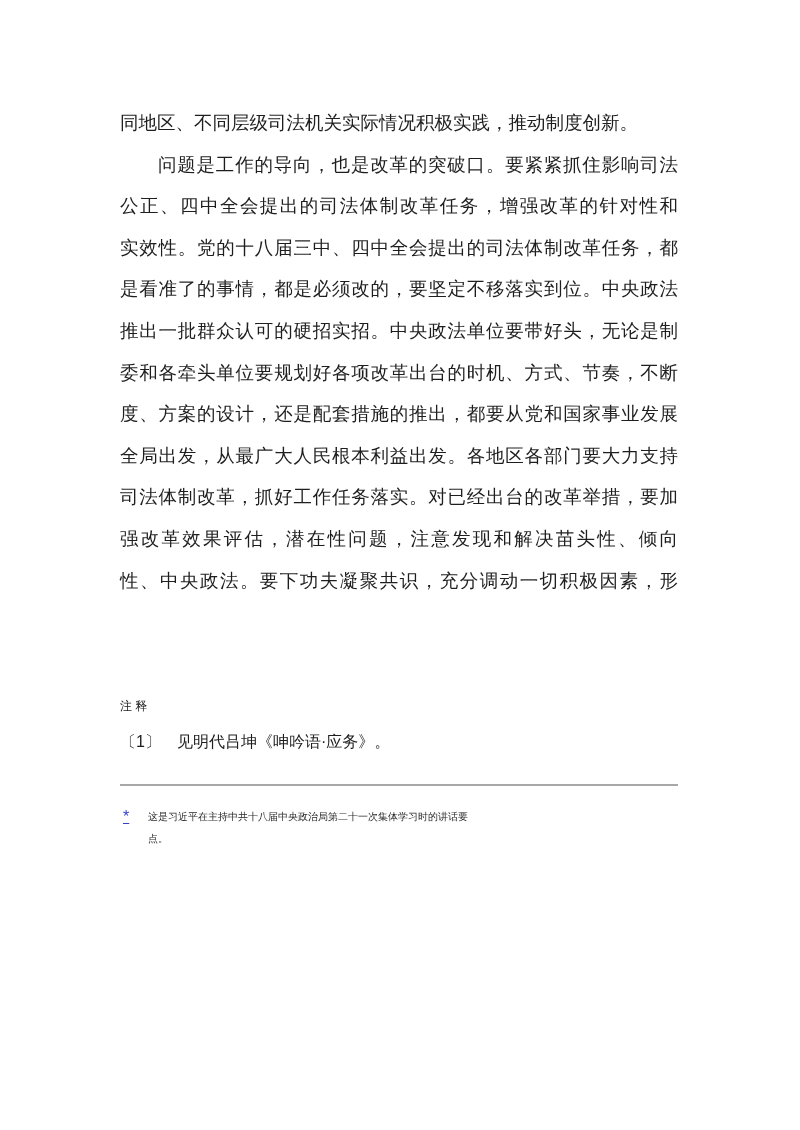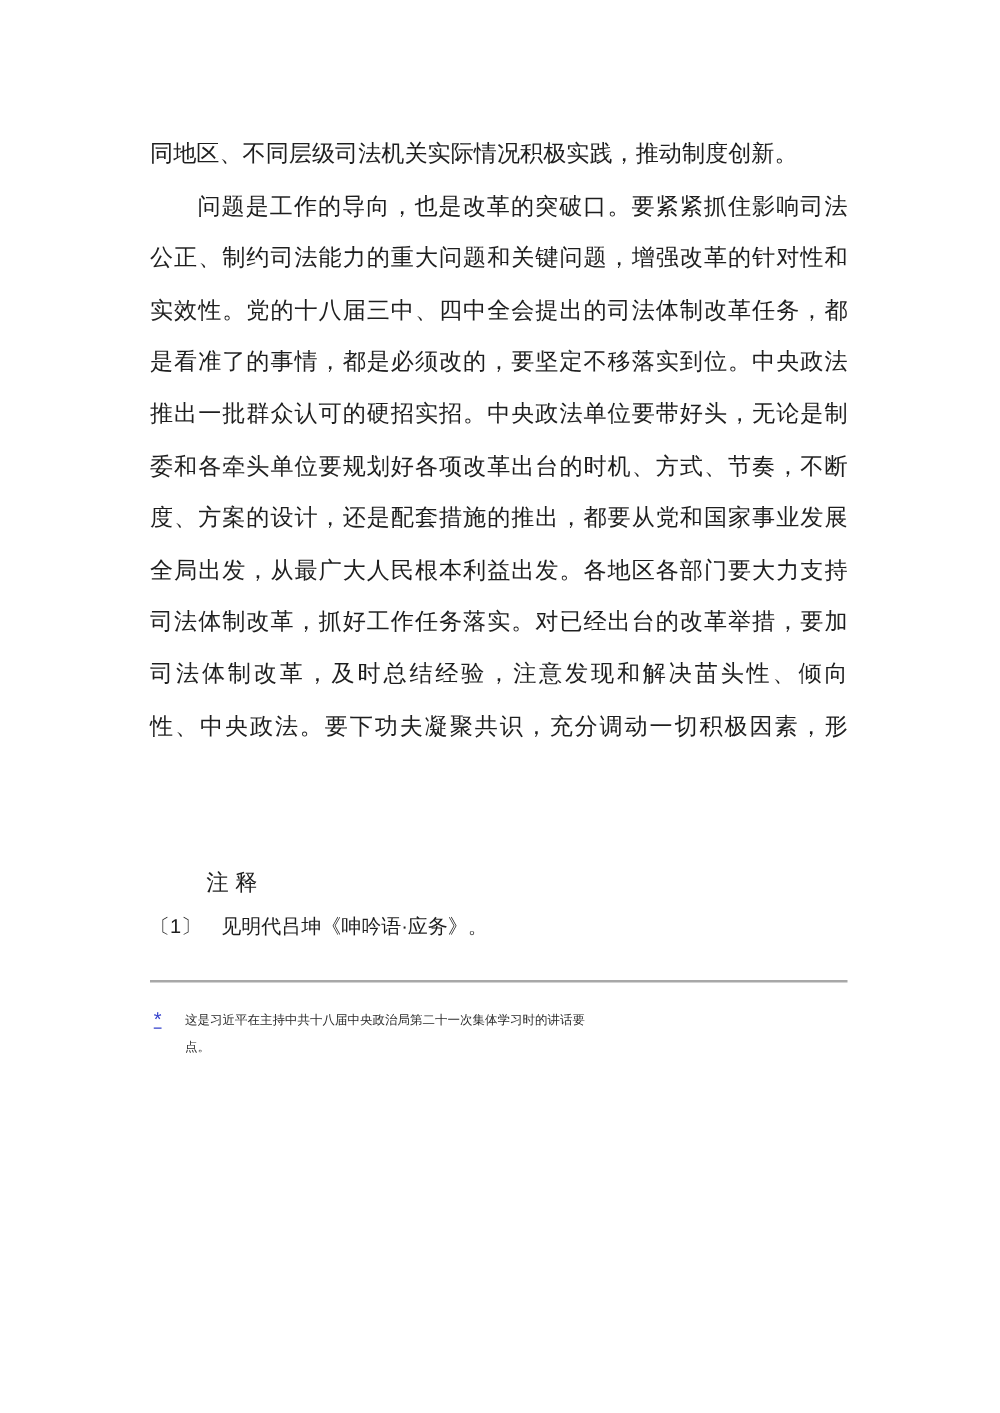--- a/index.html
+++ b/index.html
@@ -37,24 +37,23 @@
     text-align-last: left;
   }
   .body-line.paragraph-start {
     padding-left: 38px;
   }
   
   #notes-heading {
     position: absolute;
     left: 120px;
     top: 696px;
-    font-size: 18px;
+    font-size: 12px;
     line-height: 20px;
     color: #1e1e1e;
-    margin-left: 45px;
   }
   #notes-list {
     position: absolute;
     left: 120px;
     top: 732px;
     width: 558px;
     font-size: 16px;
     line-height: 20px;
     color: #1e1e1e;
   }
@@ -105,29 +104,29 @@
   }
 </style>
 </head>
 <body>
 
 <div id="page">
 
   <div id="body-text">
       <div class="body-line paragraph-end">同地区、不同层级司法机关实际情况积极实践，推动制度创新。</div>
       <div class="body-line paragraph-start">问题是工作的导向，也是改革的突破口。要紧紧抓住影响司法</div>
-      <div class="body-line">公正、制约司法能力的重大问题和关键问题，增强改革的针对性和</div>
+      <div class="body-line">公正、四中全会提出的司法体制改革任务，增强改革的针对性和</div>
       <div class="body-line">实效性。党的十八届三中、四中全会提出的司法体制改革任务，都</div>
       <div class="body-line">是看准了的事情，都是必须改的，要坚定不移落实到位。中央政法</div>
       <div class="body-line">推出一批群众认可的硬招实招。中央政法单位要带好头，无论是制</div>
       <div class="body-line">委和各牵头单位要规划好各项改革出台的时机、方式、节奏，不断</div>
       <div class="body-line">度、方案的设计，还是配套措施的推出，都要从党和国家事业发展</div>
       <div class="body-line">全局出发，从最广大人民根本利益出发。各地区各部门要大力支持</div>
       <div class="body-line">司法体制改革，抓好工作任务落实。对已经出台的改革举措，要加</div>
-      <div class="body-line">司法体制改革，及时总结经验，注意发现和解决苗头性、倾向</div>
+      <div class="body-line">强改革效果评估，潜在性问题，注意发现和解决苗头性、倾向</div>
       <div class="body-line">性、中央政法。要下功夫凝聚共识，充分调动一切积极因素，形</div>
     </div>
 
   <div id="notes-heading">注 释</div>
 
   <div id="notes-list">
       <div class="note-item">
         <span class="note-marker">〔1〕</span>
         <span>见明代吕坤《呻吟语·应务》。</span>
       </div>

